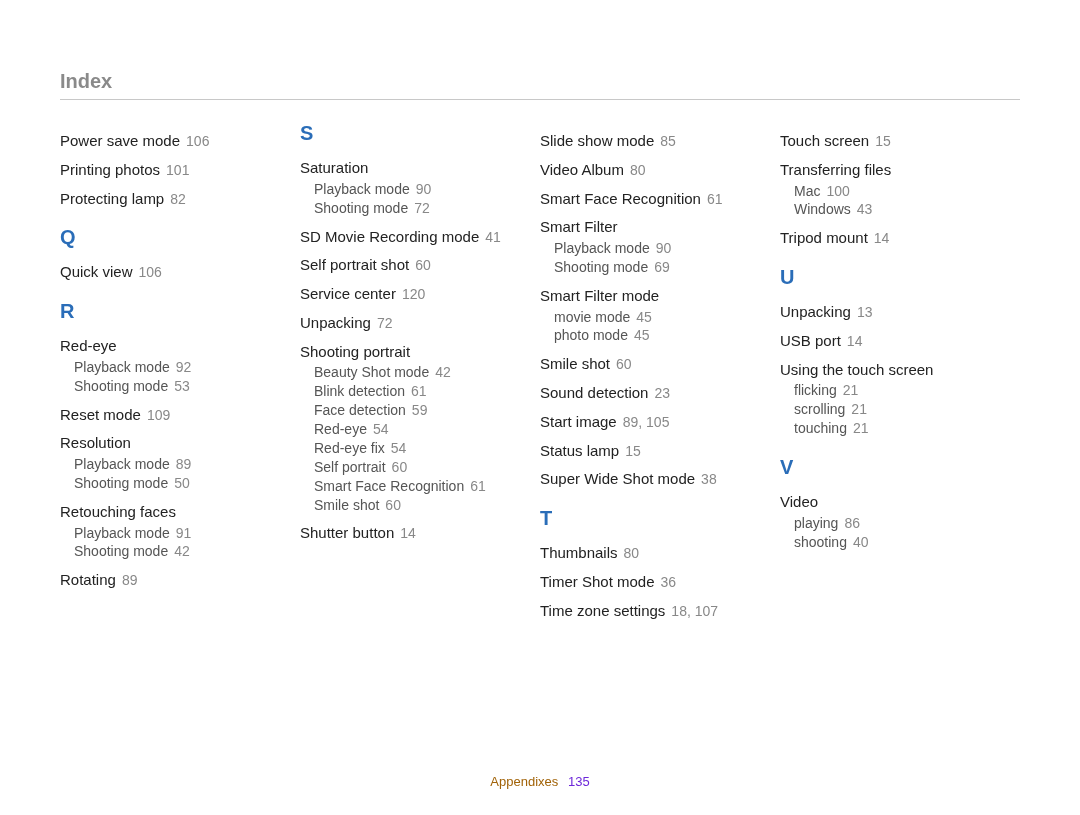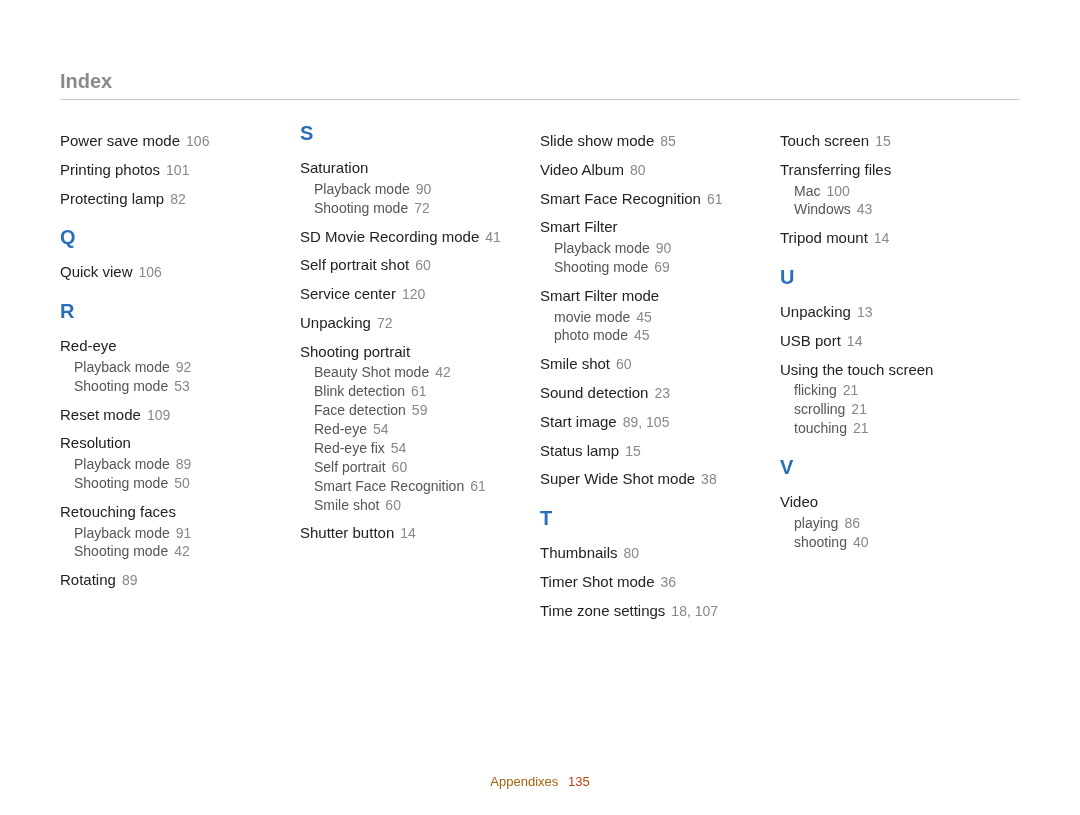--- a/index.html
+++ b/index.html
@@ -68,21 +68,21 @@
   .sublist { margin-top: 2px; margin-bottom: 6px; }
   .footer {
     position: absolute;
     left: 0;
     right: 0;
     bottom: 26px;
     text-align: center;
     font-size: 13px;
   }
   .footer .label { color: #a16207; }
-  .footer .num { color: #c2410c; margin-left: 6px; }
+  .footer .num { color: #6d28d9; margin-left: 6px; }
 </style>
 </head>
 <body>
 
 <div class="page">
   <div class="section-title">Index</div>
   <hr class="title-rule">
   <div class="columns" id="columns">
       <div class="col">
         <div class="entry"><span>Power save mode</span><span class="pg">106</span></div>

